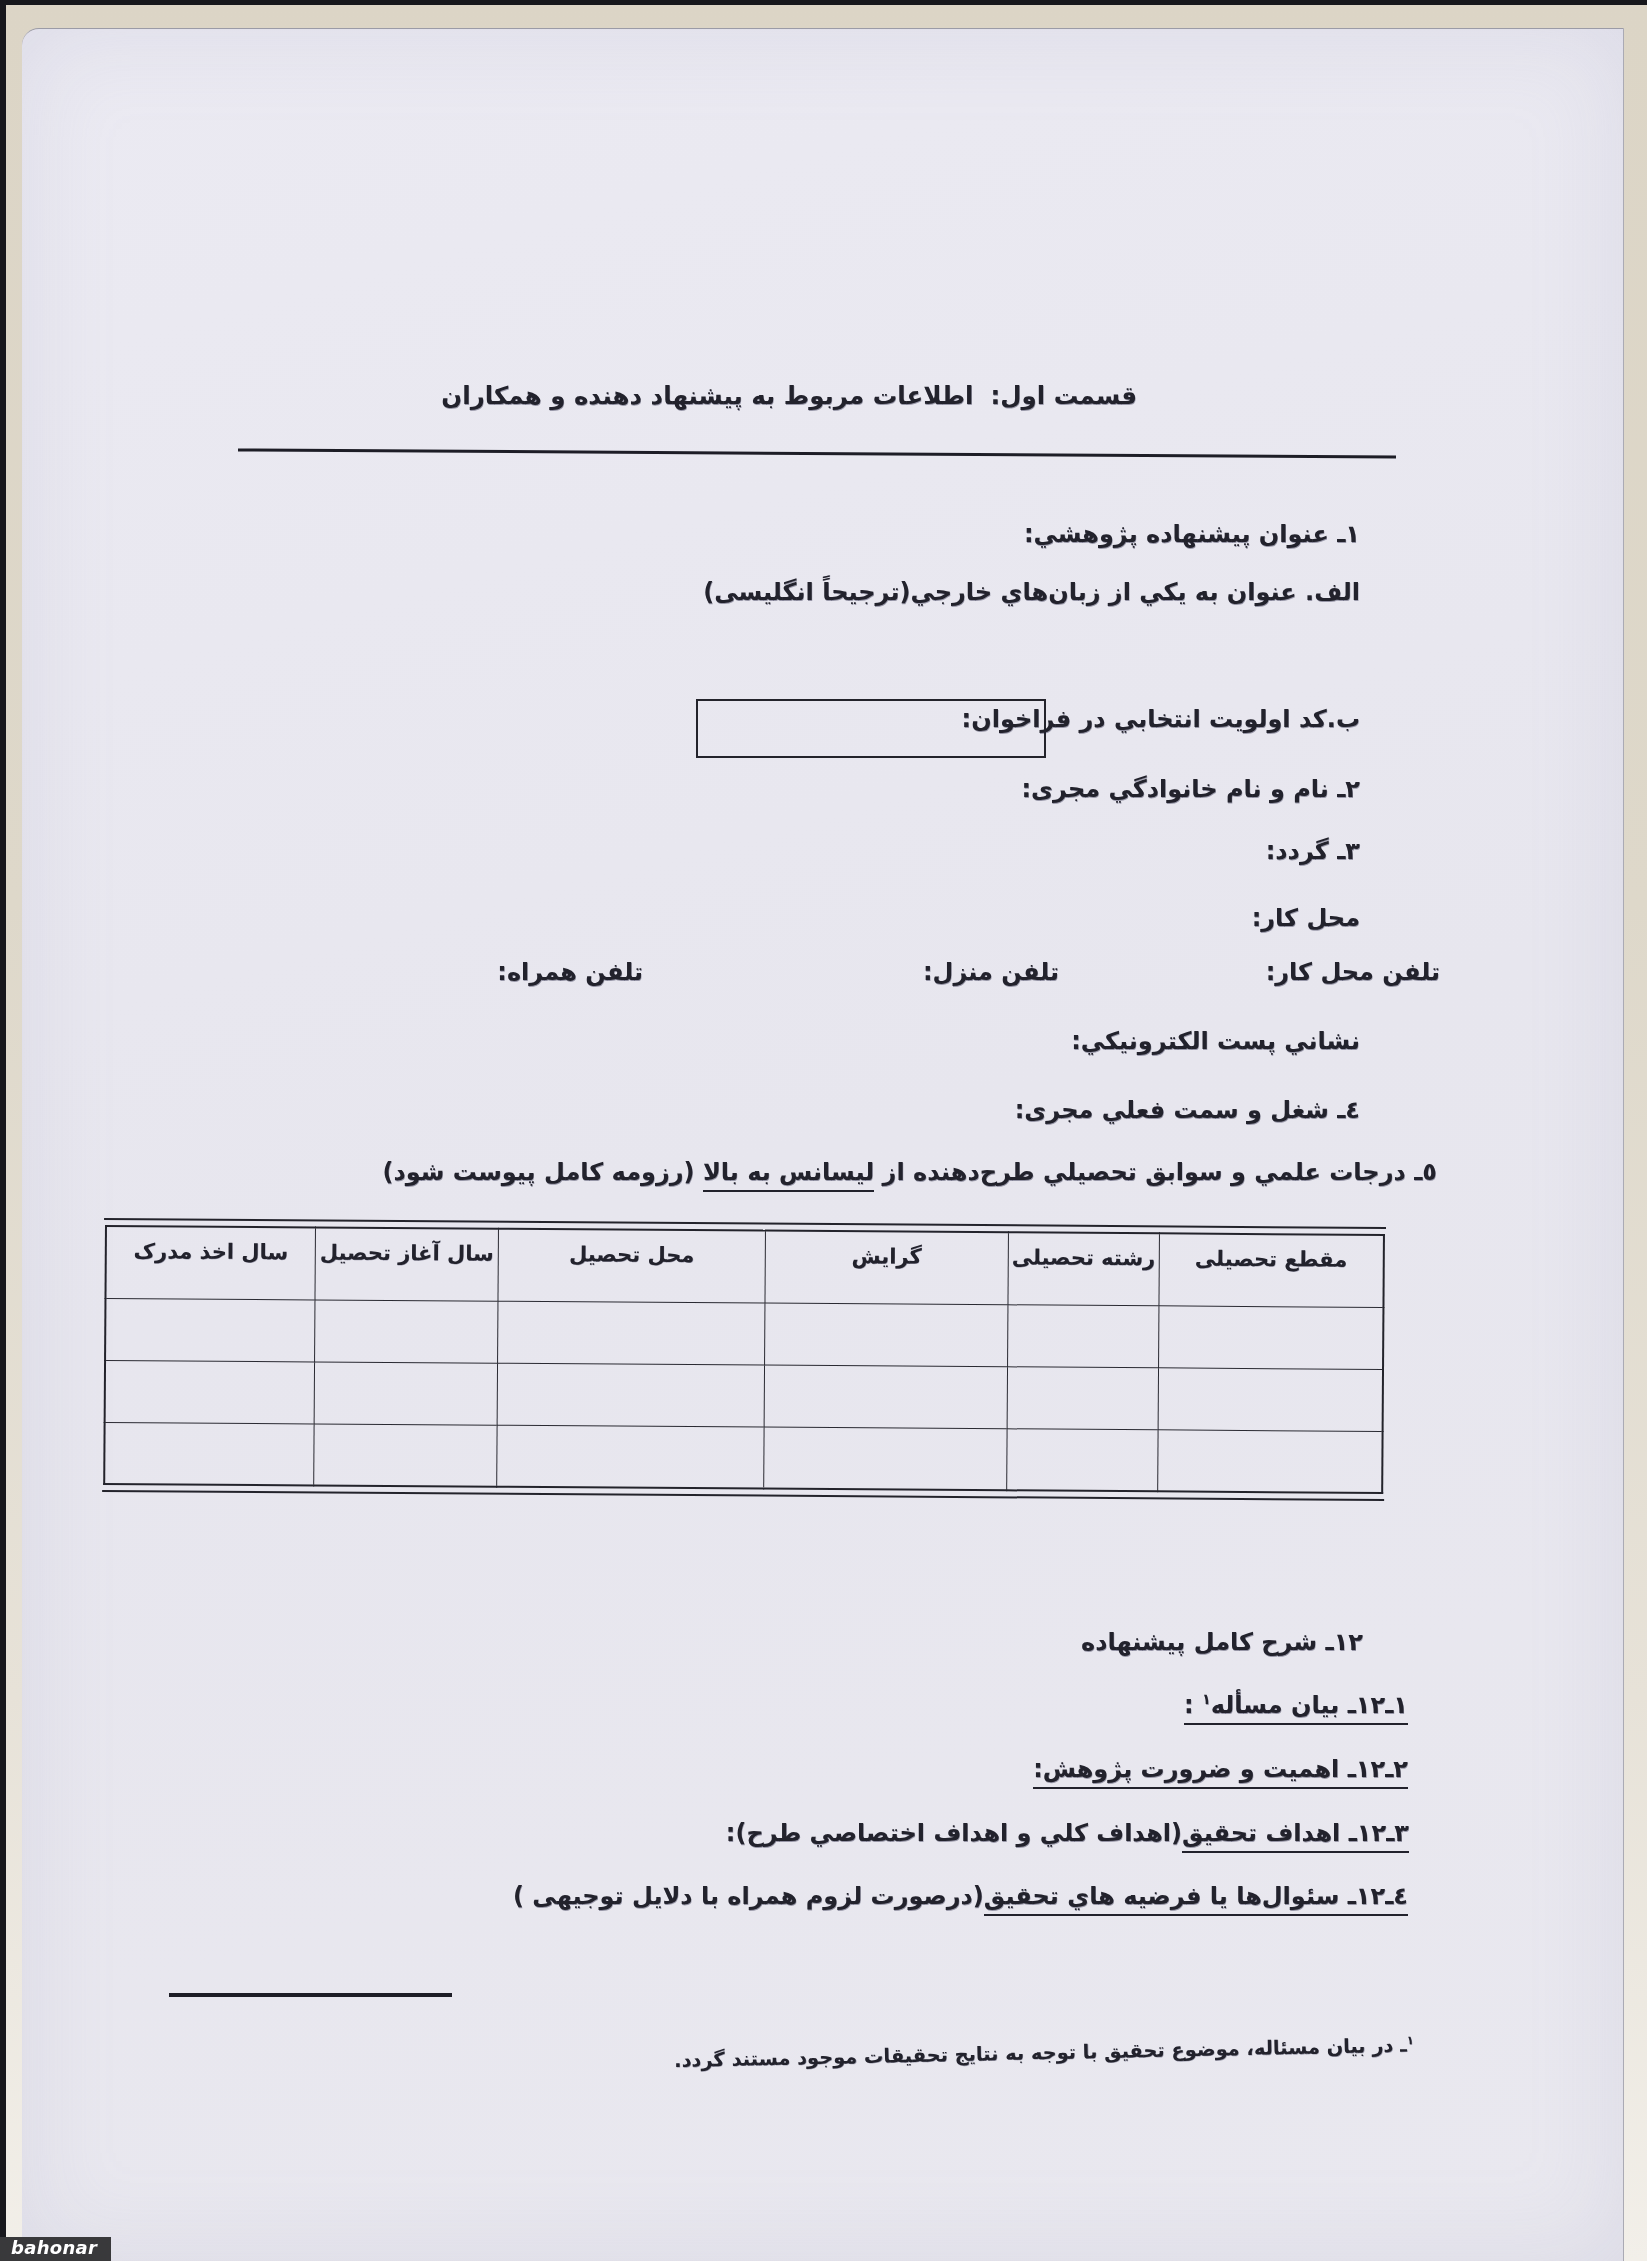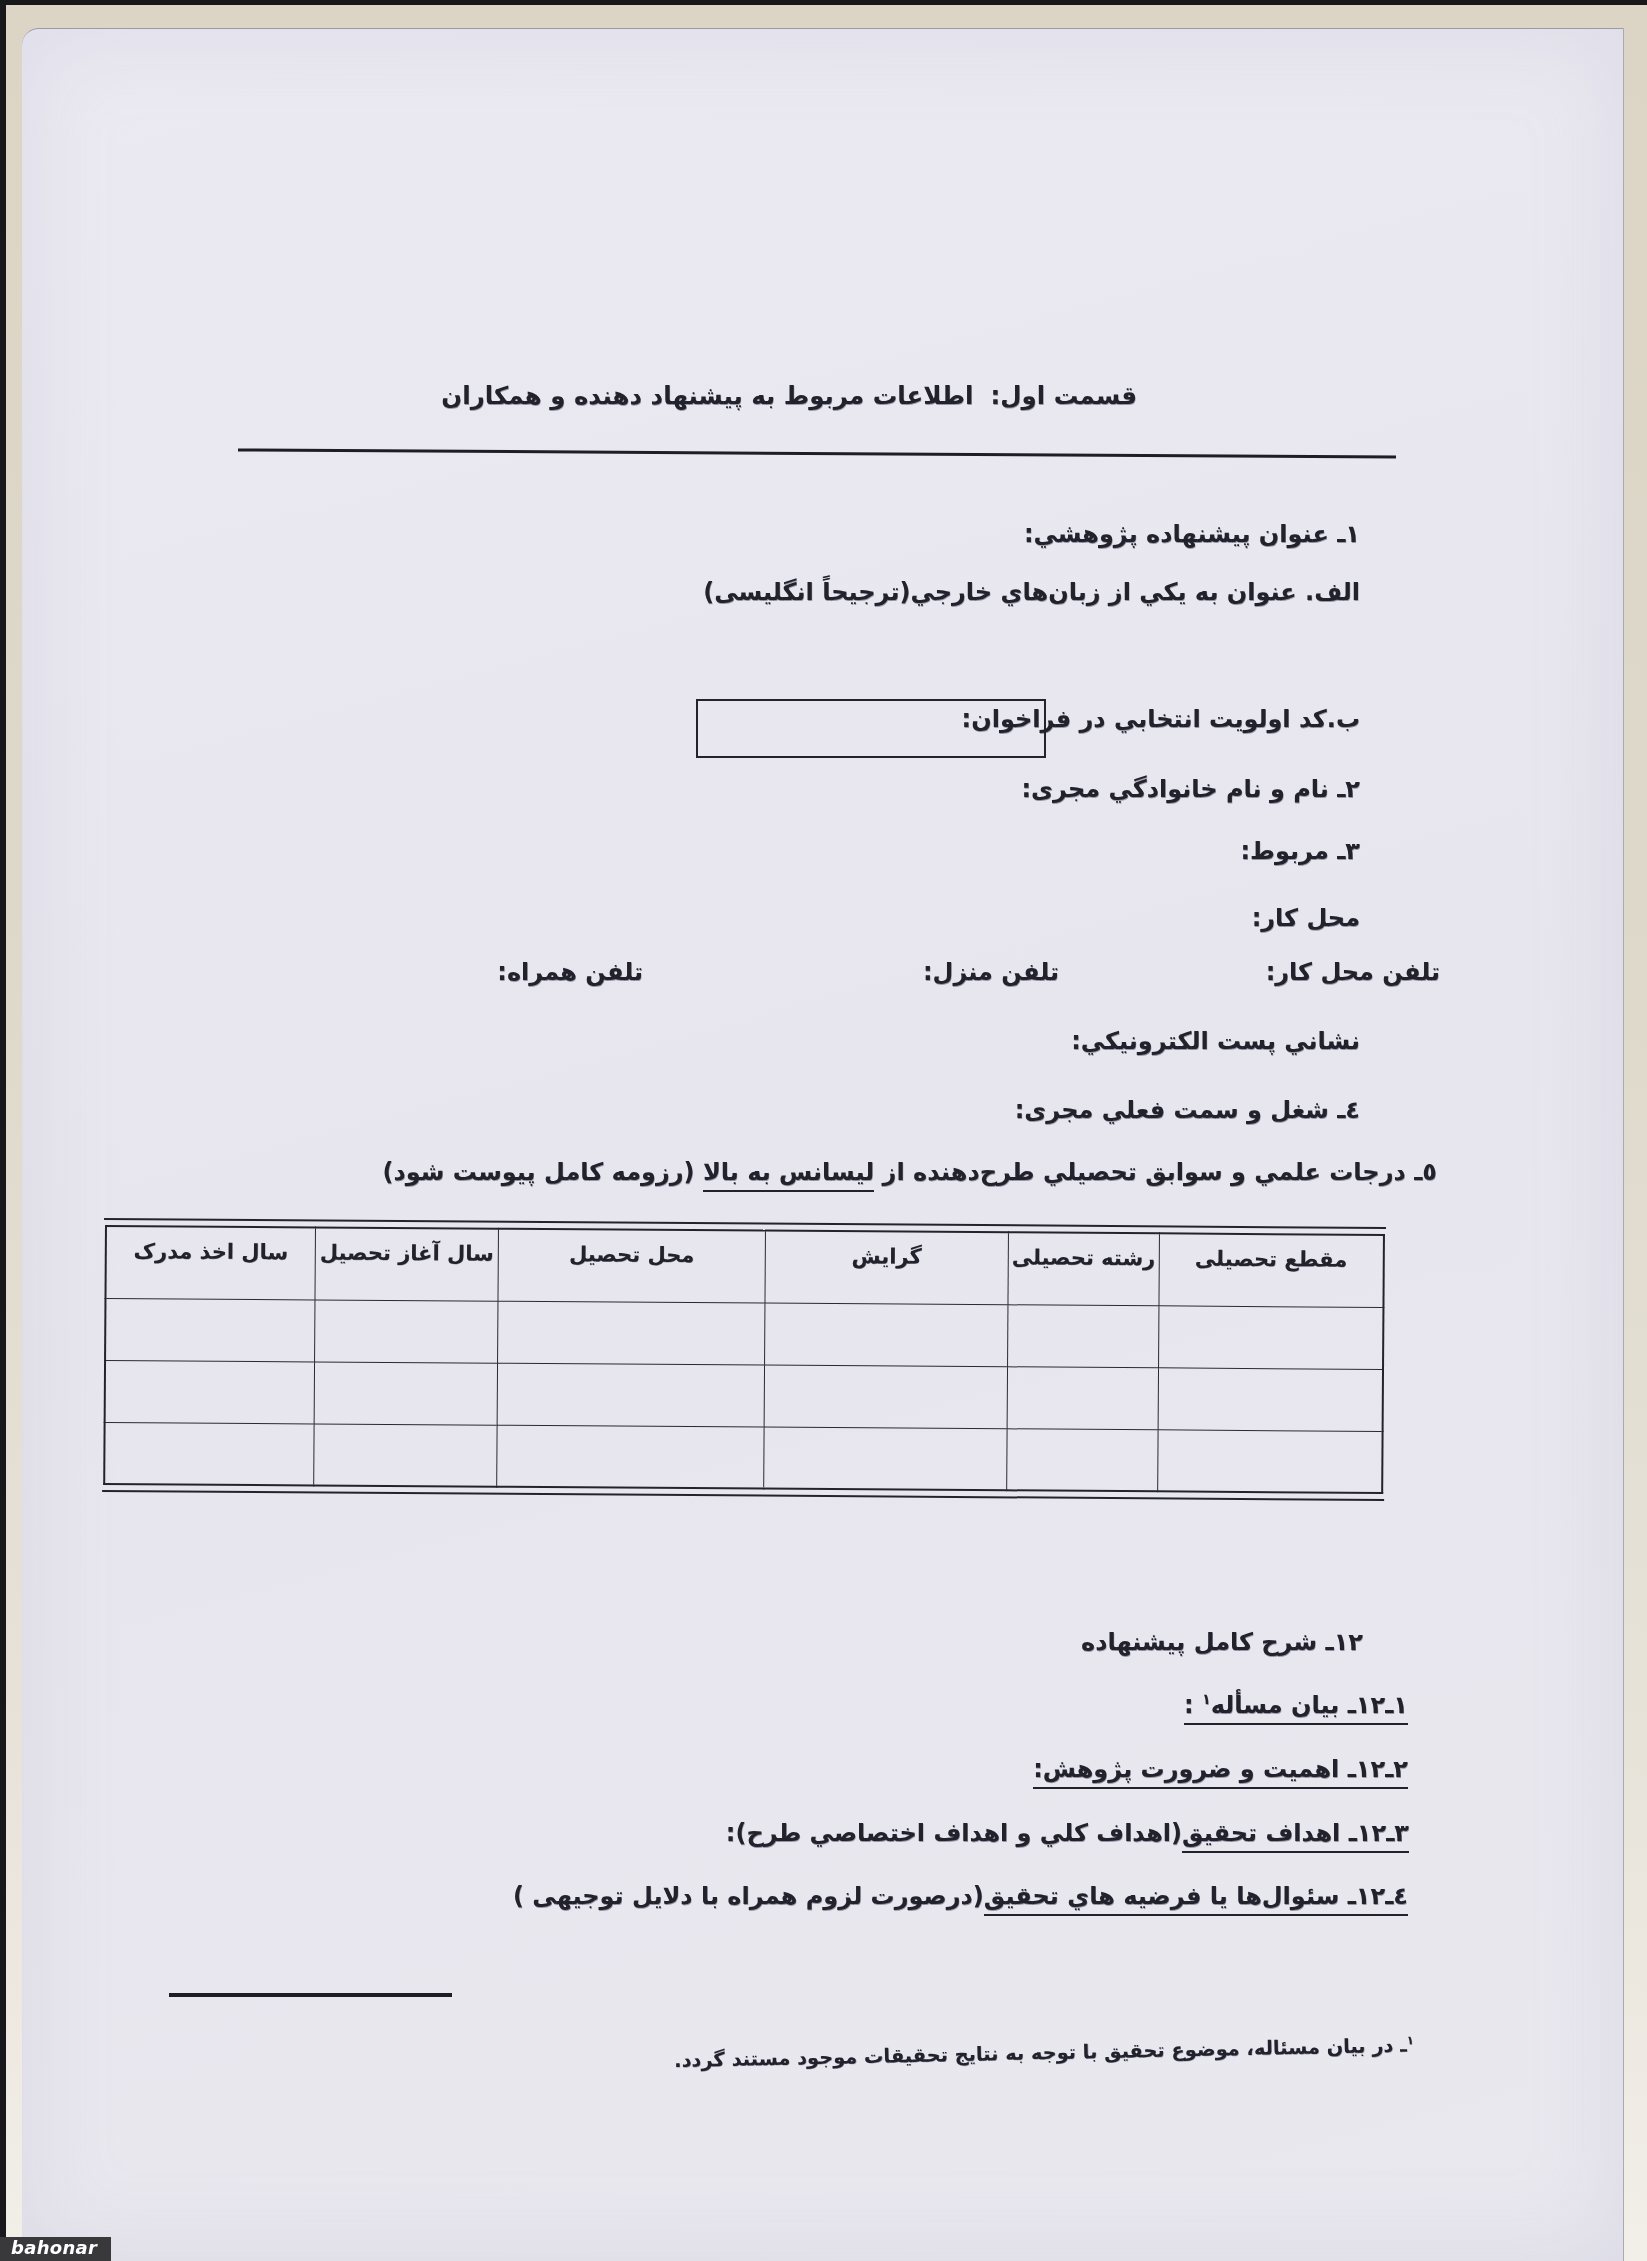--- a/index.html
+++ b/index.html
@@ -83,21 +83,21 @@
   <div class="line" style="top:519px; right:287px;">١ـ عنوان پيشنهاده پژوهشي:</div>
 
   <div class="line" style="top:577px; right:287px;">الف. عنوان به يكي از زبان‌هاي خارجي(ترجيحاً انگليسی)</div>
 
   <div class="code-box"></div>
 
   <div class="line" style="top:704px; right:287px;">ب.كد اولويت انتخابي در فراخوان:</div>
 
   <div class="line" style="top:774px; right:287px;">٢ـ نام و نام خانوادگي مجری:</div>
 
-  <div class="line" style="top:836px; right:287px;">٣ـ مربوط:</div>
+  <div class="line" style="top:836px; right:287px;">٣ـ گردد:</div>
 
   <div class="line" style="top:903px; right:287px;">محل كار:</div>
 
   <div class="line" style="top:957px; right:207px;">تلفن محل كار:</div>
   <div class="line" style="top:957px; right:588px;">تلفن منزل:</div>
   <div class="line" style="top:957px; right:1004px;margin-left:41px;">تلفن همراه:</div>
 
   <div class="line" style="top:1026px; right:287px;">نشاني پست الكترونيكي:</div>
 
   <div class="line" style="top:1095px; right:287px;">٤ـ شغل و سمت فعلي مجری:</div>

